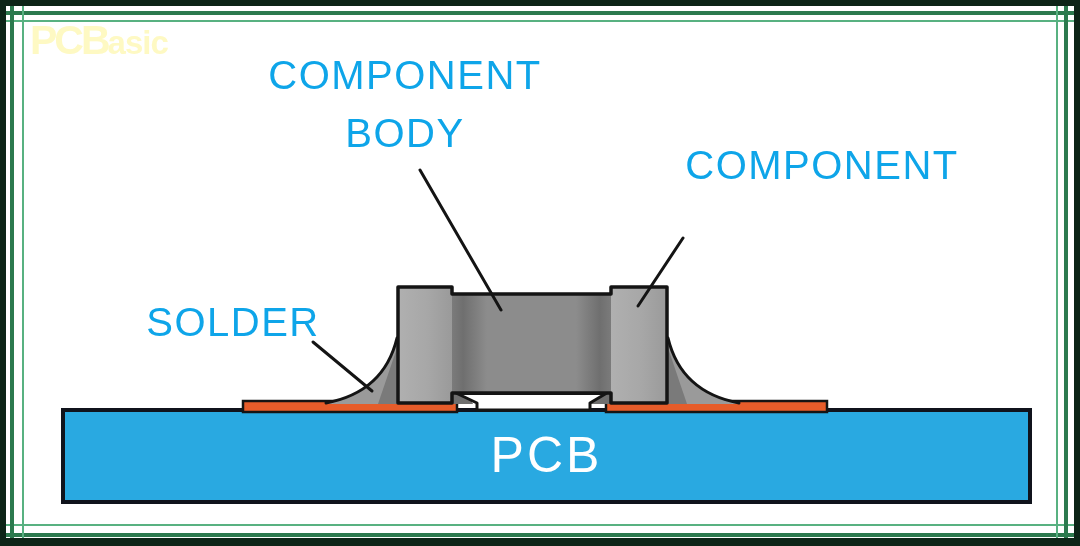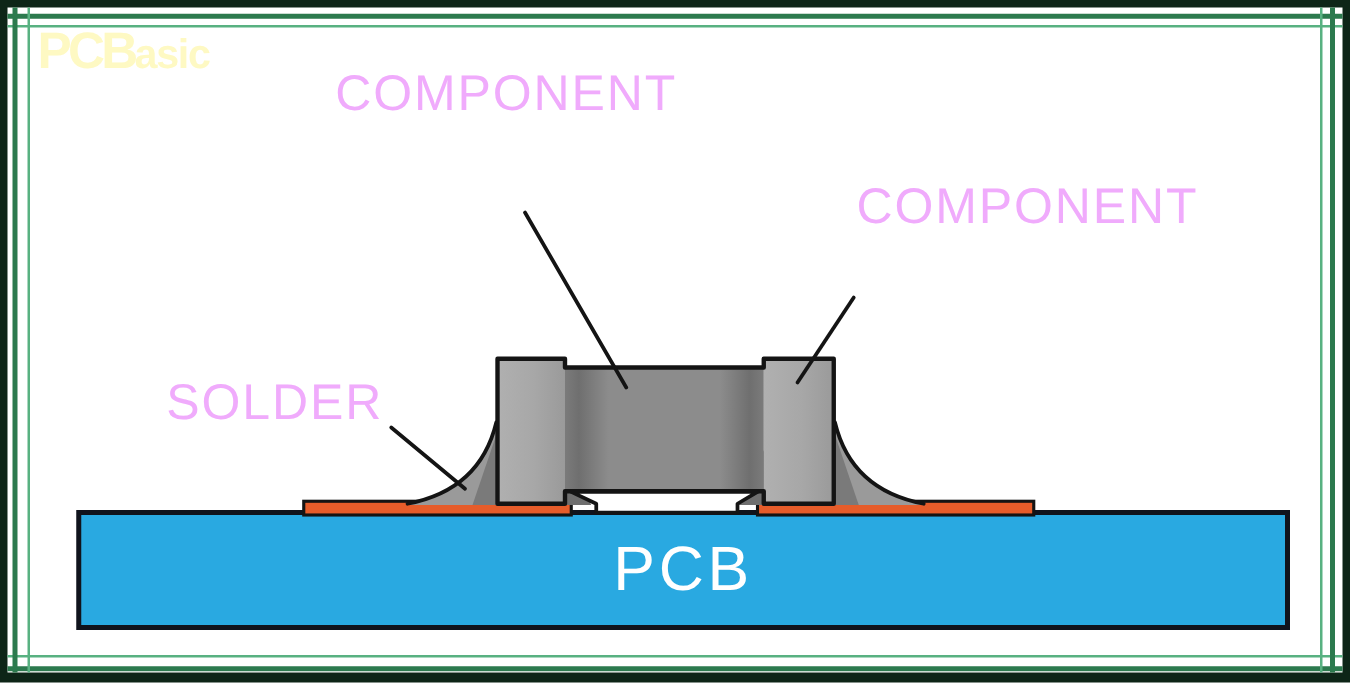--- a/index.html
+++ b/index.html
@@ -21,26 +21,26 @@
   .v-right-dark{top:6px;bottom:8px;right:12px;width:4px;}
   .v-right-light{top:6px;bottom:8px;right:22px;width:2px;}
 
   .logo{position:absolute;left:30px;top:20px;color:#fef9c3;line-height:1;user-select:none;}
   .logo .big{font-size:41px;font-weight:800;letter-spacing:-3px;}
   .logo .small{font-size:33px;font-weight:700;letter-spacing:-1px;}
 
   svg.diagram{position:absolute;left:0;top:0;width:1080px;height:546px;}
 
   .label{
-    position:absolute;color:#f0abfc;text-align:center;
+    position:absolute;color:#0ea5e9;text-align:center;
     font-size:40px;line-height:1.45;letter-spacing:1.5px;font-weight:500;white-space:nowrap;
   }
   .label-body{left:235px;top:46px;width:340px;}
   .label-contact{left:652px;top:136px;width:340px;}
-  .label-solder{left:133px;top:293px;width:200px;text-align:left;}
+  .label-solder{left:133px;top:293px;width:200px;text-align:center;}
   .label-pcb{
     position:absolute;left:63px;top:426px;width:967px;text-align:center;
     color:#ffffff;font-size:50px;letter-spacing:3px;font-weight:500;
   }
 </style>
 </head>
 <body>
 
 <div class="canvas"></div>
 
@@ -94,20 +94,21 @@
 
   <path d="M457,393.5 L606,393.5 L590,403 L590,410 L477,410 L477,403 Z" fill="#ffffff" stroke="#141414" stroke-width="3" stroke-linejoin="round"></path>
 
   <line x1="420" y1="170" x2="501" y2="310" stroke="#141414" stroke-width="3" stroke-linecap="round"></line>
   <line x1="683" y1="238" x2="638" y2="306" stroke="#141414" stroke-width="3" stroke-linecap="round"></line>
   <line x1="313" y1="342" x2="372" y2="391" stroke="#141414" stroke-width="3" stroke-linecap="round"></line>
 </svg>
 
 <div class="label label-body">
   <div>COMPONENT</div>
+  <div>BODY</div>
 </div>
 
 <div class="label label-contact">
   <div>COMPONENT</div>
 </div>
 
 <div class="label label-solder">SOLDER</div>
 
 <div class="label-pcb">PCB</div>
 

